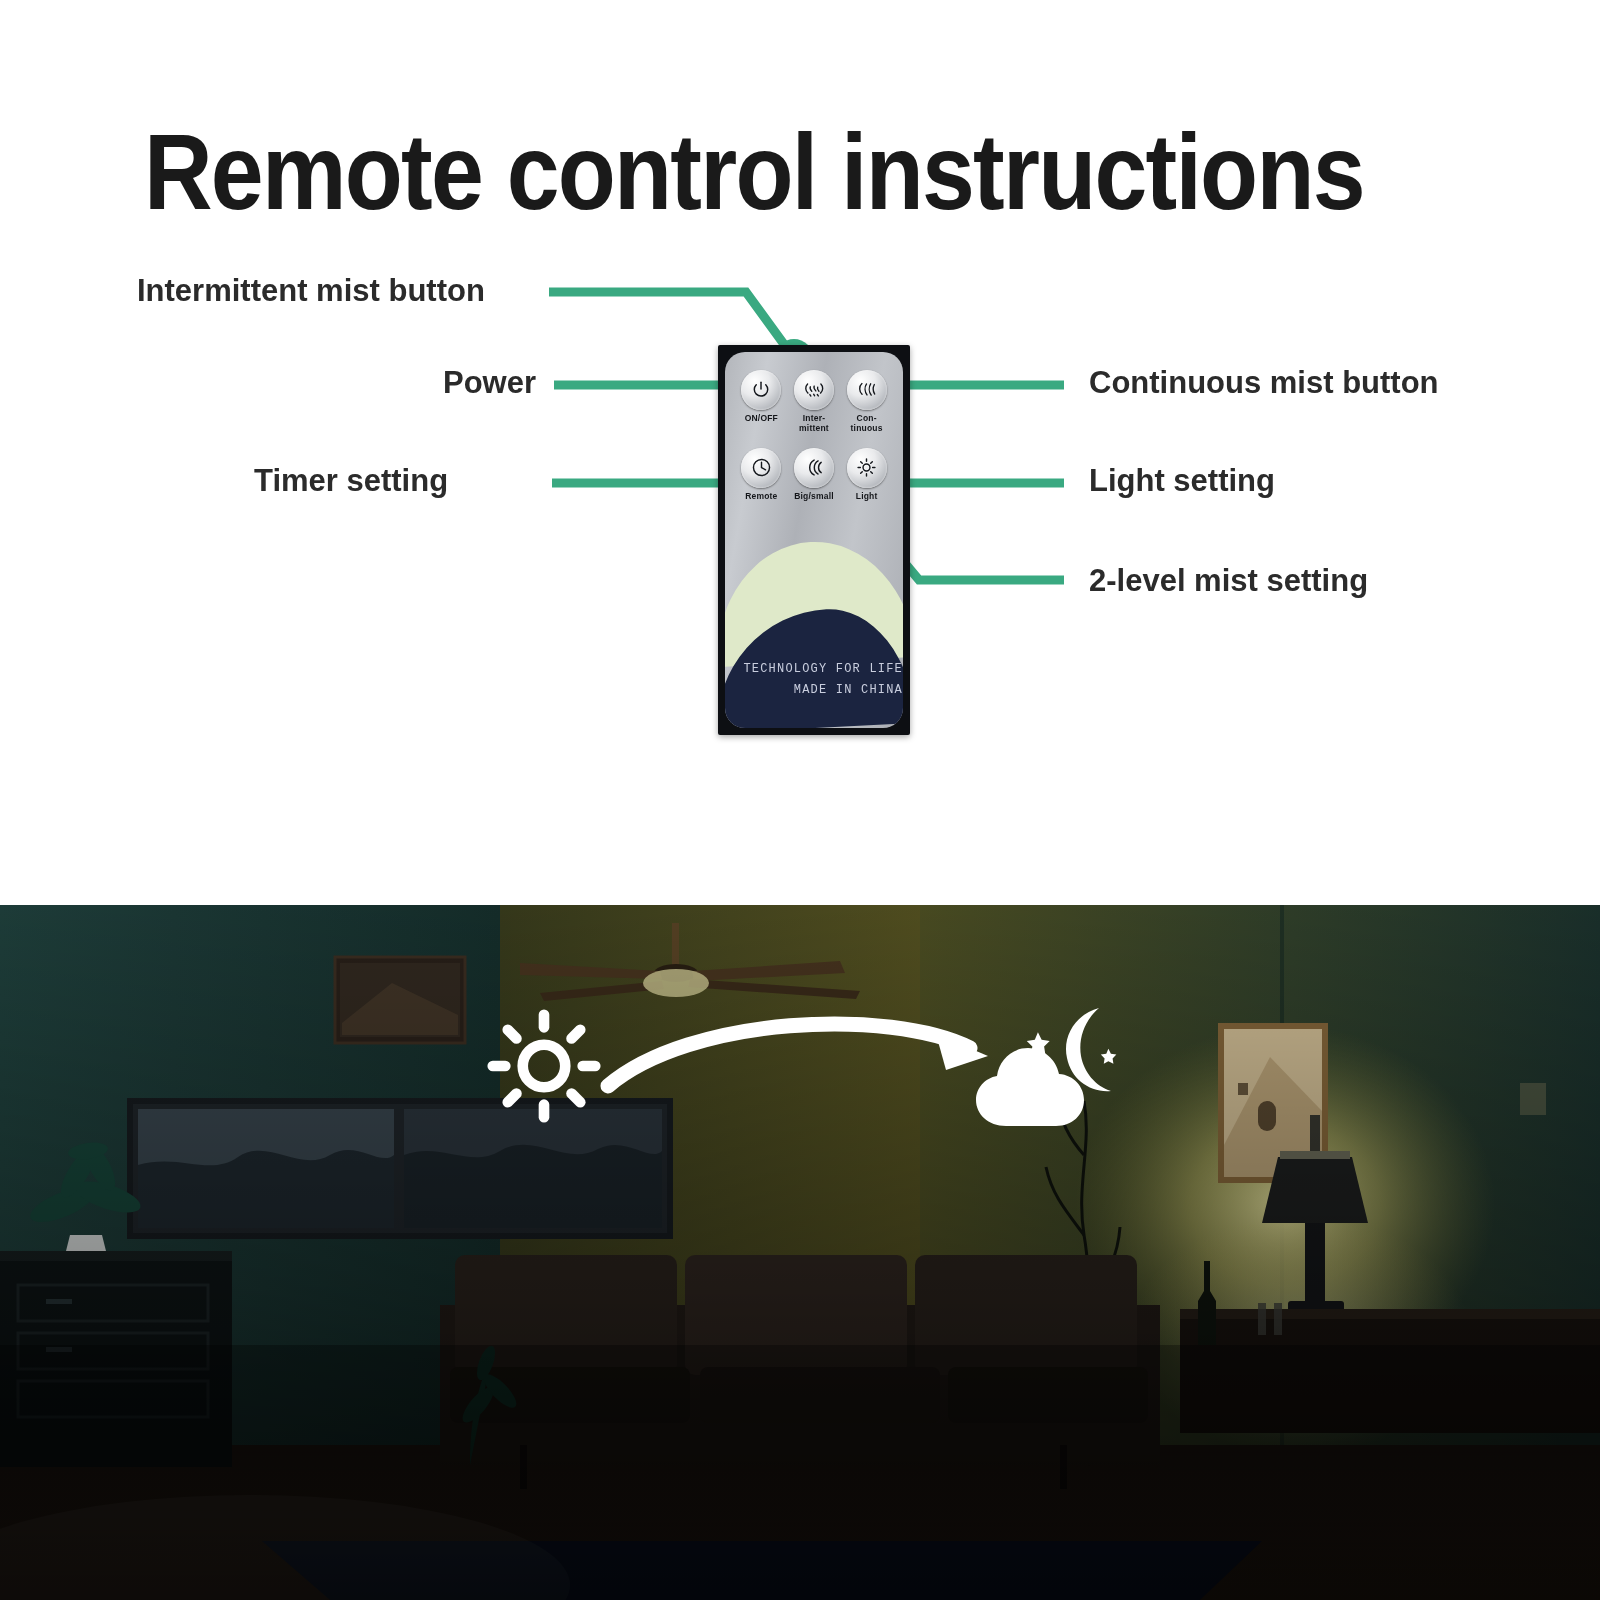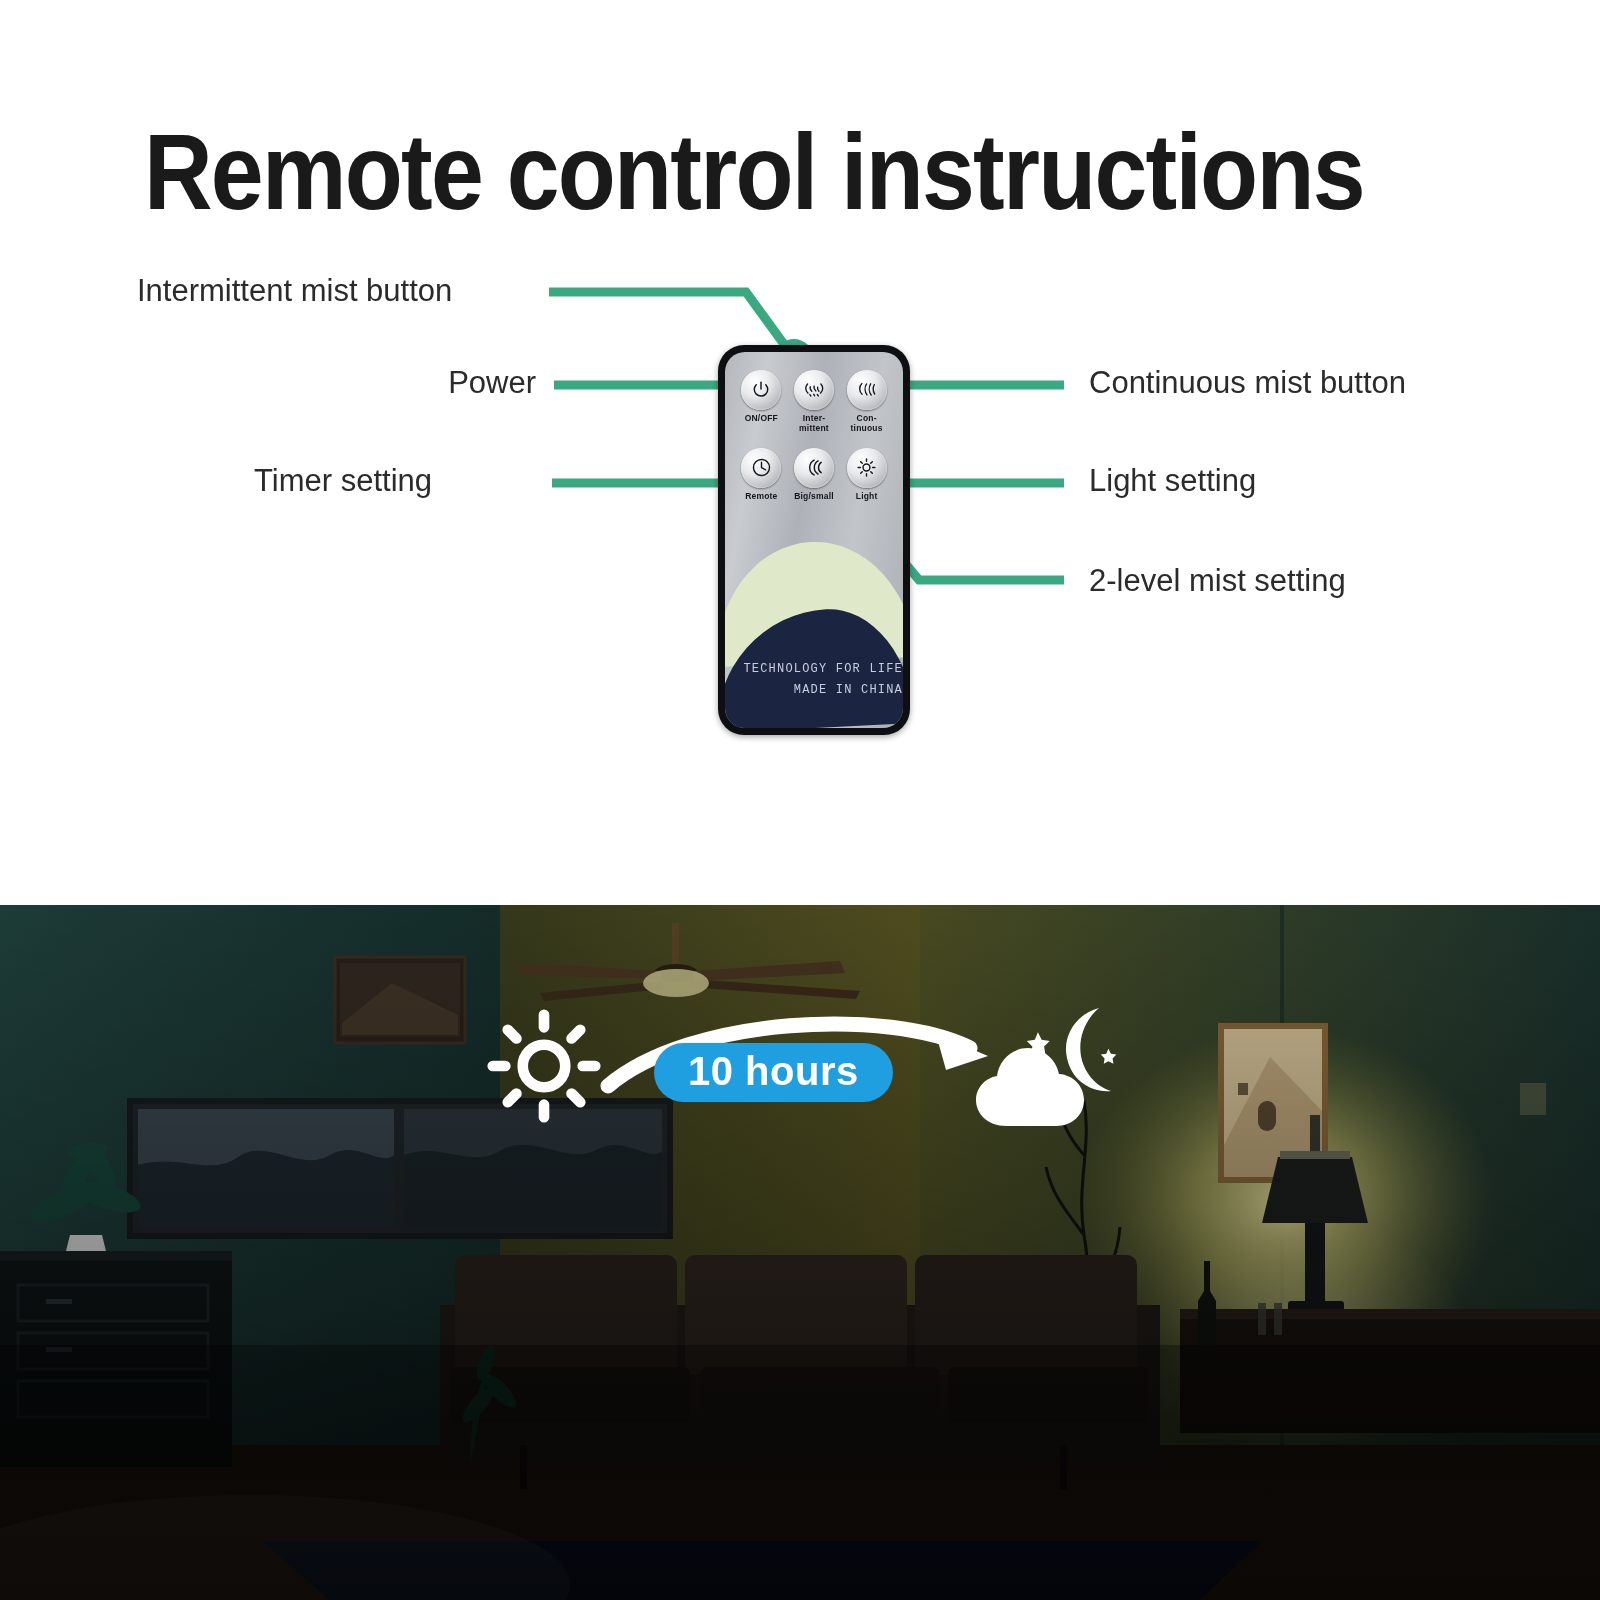--- a/index.html
+++ b/index.html
@@ -27,38 +27,38 @@
     transform-origin:left top;
     white-space:nowrap;
   }
 
   
   .lbl{
     position:absolute;
     font-size:31px;
     color:#2b2b2b;
     white-space:nowrap;
-    font-weight:400;
+    font-weight:700;
   }
 
   #lbl-intermittent{left:133px;top:273px;}
   #lbl-power{left:300px;top:365px;width:232px;text-align:right;}
   #lbl-timer{left:250px;top:463px;width:282px;text-align:left;}
   #lbl-continuous{left:1085px;top:365px;}
   #lbl-light{left:1085px;top:463px;}
   #lbl-2level{left:1085px;top:563px;}
 
   
   .leaders{position:absolute;left:0;top:0;width:1600px;height:905px;}
 
   
   .remote{
     position:absolute;left:714px;top:345px;
     width:192px;height:390px;
-    border-radius:26px;
+    border-radius:2px;
     background:#0d0f13;
     padding:0;
     box-shadow:0 2px 6px rgba(0,0,0,.35);
     overflow:hidden;
   }
   .remote-face{
     position:absolute;left:7px;top:7px;right:7px;bottom:7px;
     border-radius:20px;
     background:linear-gradient(100deg,#b3b6bb 0%,#c8cbd0 18%,#aeb1b7 42%,#c2c5ca 66%,#a9acb2 100%);
     overflow:hidden;
@@ -445,18 +445,17 @@
             <path d="M74 28 L80 40 L93 42 L84 51 L86 64 L74 58 L63 64 L65 51 L56 42 L69 40 Z" transform="scale(0.62) translate(42 24)"></path>
             <path d="M74 28 L80 40 L93 42 L84 51 L86 64 L74 58 L63 64 L65 51 L56 42 L69 40 Z" transform="scale(0.42) translate(265 88)"></path>
             <path d="M40 126 C22 126 10 114 10 100 C10 88 19 78 31 76
                      C33 60 46 48 62 48 C77 48 90 59 93 74
                      C108 75 118 87 118 100 C118 115 106 126 90 126 Z"></path>
           </svg>
         </div>
 
       </div>
 
-      <div class="hours-pill">10 hours</div>
 
     </div>
   </section>
 
 </div>
 
 </body></html>

